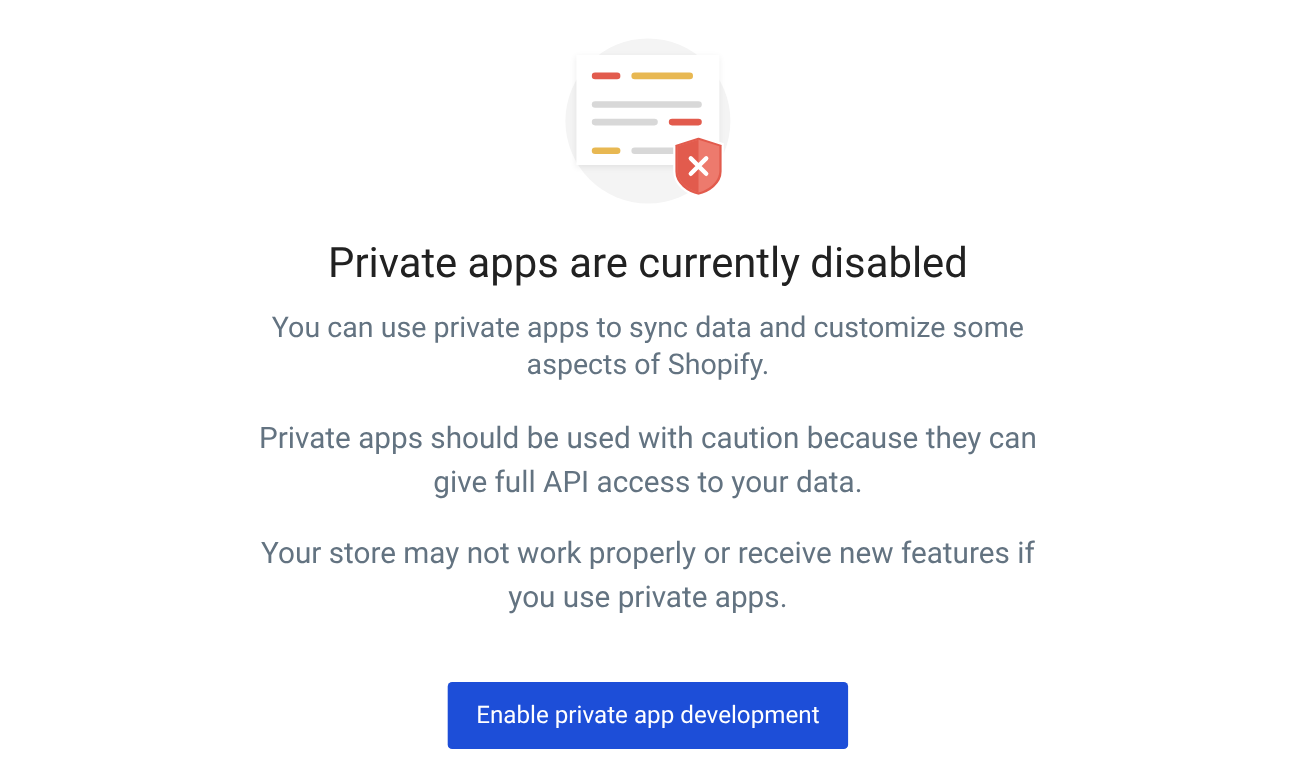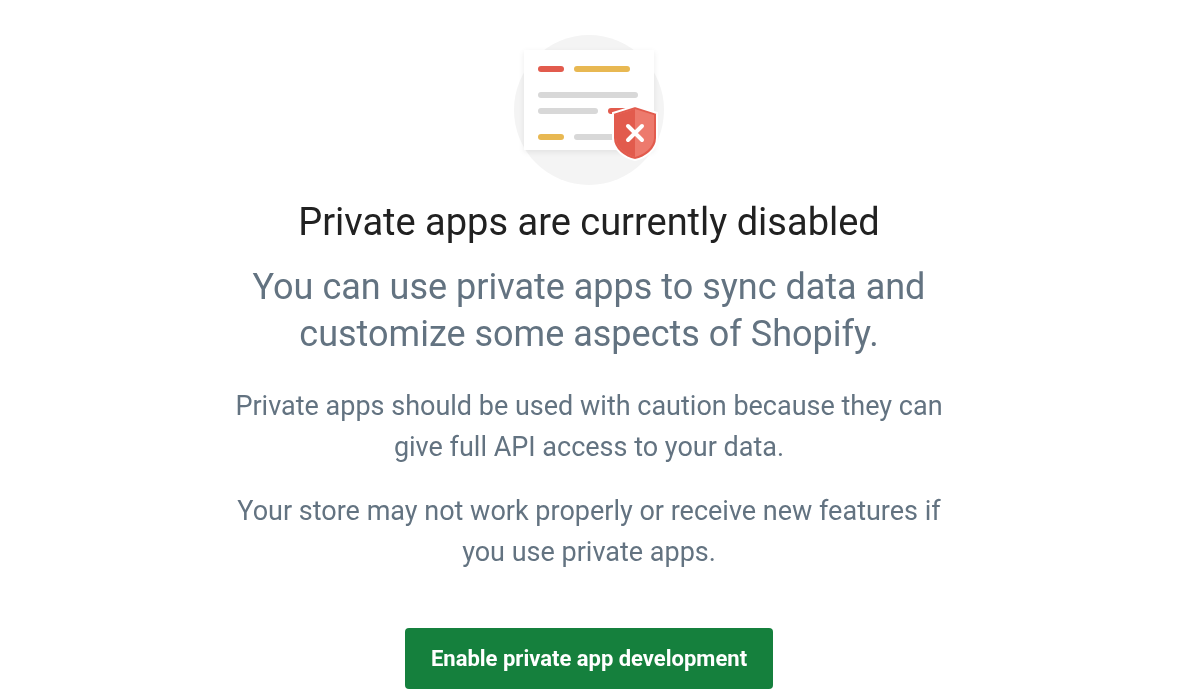--- a/index.html
+++ b/index.html
@@ -97,44 +97,44 @@
       right: 8px;
     }
     .heading {
       font-size: 38px;
       font-weight: 400;
       color: #212121;
       margin-bottom: 20px;
       text-align: left;
     }
     .subheading {
-      font-size: 36px;
+      font-size: 26px;
       font-weight: 400;
       color: #637381;
       text-align: center;
       line-height: 1.3;
       max-width: 700px;
       margin-bottom: 28px;
     }
     .body-text {
       font-size: 27px;
       font-weight: 400;
       color: #637381;
       text-align: center;
       line-height: 1.5;
       max-width: 740px;
       margin-bottom: 24px;
     }
     .cta-button {
-      background: #15803d;
+      background: #1d4ed8;
       color: #ffffff;
       border: none;
       padding: 18px 26px;
       font-size: 22px;
-      font-weight: 700;
+      font-weight: 400;
       border-radius: 4px;
       cursor: pointer;
       margin-top: 32px;
       font-family: inherit;
     }
   </style>
 </head>
 <body>
 
 <div class="illustration">

